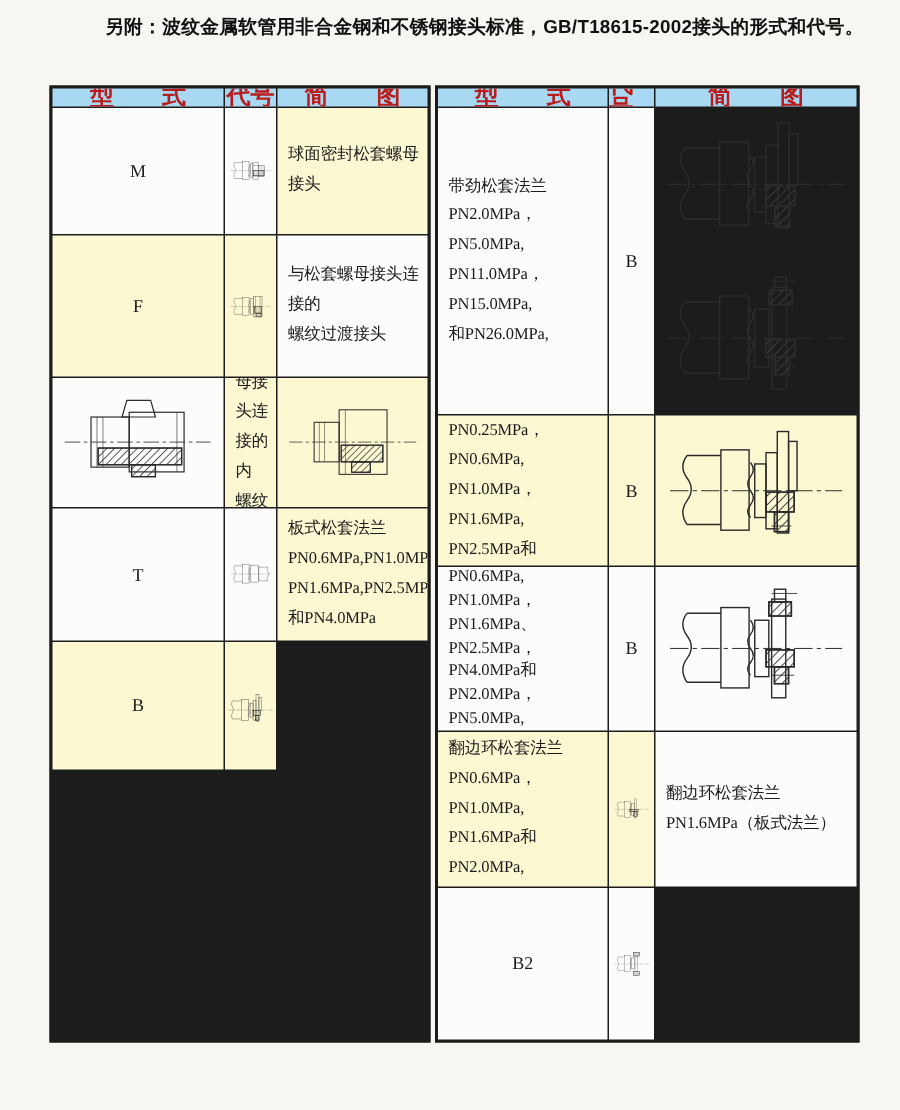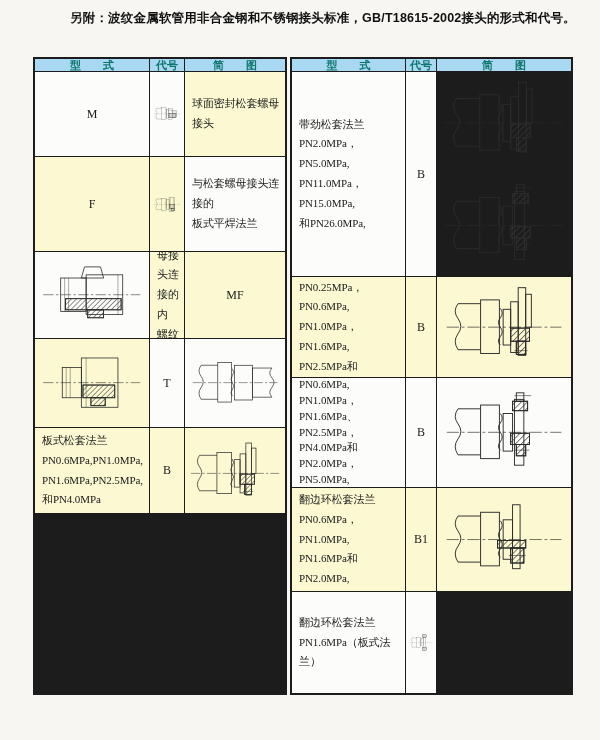--- a/index.html
+++ b/index.html
@@ -23,21 +23,21 @@
     border:2px solid #1c1c1c;box-sizing:border-box;
   }
   #ltable{left:33px;width:254px;height:638px;
     grid-template-columns:114px 34px 100px;
     grid-template-rows:12px 84px 94px 86px 88px 85px 179px;}
   #rtable{left:290px;width:283px;height:638px;
     grid-template-columns:113px 30px 134px;
     grid-template-rows:12px 204px 100px 109px 103px 101px;}
   .c{background:#fcfcfa;overflow:hidden;display:flex;align-items:center;box-sizing:border-box;}
   .hdr{background:#a9d9f2;justify-content:center;
-    font-size:11px;font-weight:bold;color:#0f766e;line-height:1;}
+    font-size:16px;font-weight:bold;color:#b91c1c;line-height:1;}
   .yellow{background:#fbf8d2;}
   .type{padding:3px 4px 3px 7px;font-size:11px;line-height:1.8;
     white-space:pre-line;text-align:left;letter-spacing:-0.1px;}
   .tight{line-height:1.45;}
   .code{justify-content:center;font-size:12px;}
   .sketch{justify-content:center;padding:2px;}
   .split{display:grid;gap:1px;background:#1c1c1c;width:100%;height:100%;}
   .split>div{display:flex;align-items:center;justify-content:center;}
   .split-l{grid-template-rows:90px 88px;}
   .split-r{grid-template-rows:102px 101px;}
@@ -107,21 +107,21 @@
             <rect x="76" y="45" width="22" height="20"></rect>
             <rect x="84" y="65" width="14" height="10" fill="url(#hatch)"></rect>
             <rect x="84" y="65" width="14" height="10"></rect>
             <line x1="4" y1="45" x2="126" y2="45" stroke-dasharray="13 3 3 3" stroke-width="0.7"></line>
           </g>
         </svg>
       </div>
   </div>
 
   <div class="c type">与松套螺母接头连接的
-板式平焊法兰</div>
+螺纹过渡接头</div>
   <div class="c sketch">
     <div class="diag">
         <svg viewBox="0 0 130 90" preserveAspectRatio="xMidYMid meet">
           <g stroke="#2b2b2b" fill="none" stroke-width="1">
             <rect x="26" y="24" width="32" height="42"></rect>
             <line x1="31" y1="24" x2="31" y2="66" stroke-width="0.5"></line>
             <line x1="36" y1="24" x2="36" y2="66" stroke-width="0.5"></line>
             <path d="M52 24 L56 10 L76 10 L80 24 Z"></path>
             <rect x="58" y="20" width="46" height="50"></rect>
             <line x1="98" y1="20" x2="98" y2="70" stroke-width="0.5"></line>
@@ -130,21 +130,20 @@
             <rect x="60" y="64" width="20" height="10" fill="url(#hatch)"></rect>
             <rect x="60" y="64" width="20" height="10"></rect>
             <line x1="4" y1="45" x2="126" y2="45" stroke-dasharray="13 3 3 3" stroke-width="0.7"></line>
           </g>
         </svg>
       </div>
   </div>
 
   <div class="c type yellow">与松套螺母接头连接的内
 螺纹过渡接头</div>
-  <div class="c code yellow">MF</div>
   <div class="c sketch yellow">
     <div class="diag">
         <svg viewBox="0 0 130 90" preserveAspectRatio="xMidYMid meet">
           <g stroke="#2b2b2b" fill="none" stroke-width="1">
             <rect x="28" y="26" width="24" height="38"></rect>
             <line x1="33" y1="26" x2="33" y2="64" stroke-width="0.5"></line>
             <line x1="38" y1="26" x2="38" y2="64" stroke-width="0.5"></line>
             <rect x="52" y="14" width="46" height="62"></rect>
             <line x1="58" y1="14" x2="58" y2="76" stroke-width="0.5"></line>
             <rect x="54" y="48" width="40" height="16" fill="url(#hatch)"></rect>
@@ -358,21 +357,20 @@
             <line x1="76" y1="64" x2="92" y2="64" stroke-width="0.6"></line>
             <line x1="4" y1="45" x2="126" y2="45" stroke-dasharray="13 3 3 3" stroke-width="0.7"></line>
           </g>
         </svg>
       </div>
   </div>
 
   <div class="c type yellow">翻边环松套法兰
 PN0.6MPa，PN1.0MPa,
 PN1.6MPa和PN2.0MPa,</div>
-  <div class="c code yellow">B1</div>
   <div class="c sketch yellow">
     <div class="diag">
         <svg viewBox="0 0 130 90" preserveAspectRatio="xMidYMid meet">
           <g stroke="#2b2b2b" fill="none" stroke-width="1">
             <path d="M16 20 q-6 8 0 16 q6 8 0 16 q-6 8 0 17"></path>
             <line x1="16" y1="20" x2="40" y2="20"></line>
             <line x1="16" y1="69" x2="40" y2="69"></line>
             <rect x="40" y="16" width="20" height="57"></rect>
             <path d="M61 25 q4 5 0 10 q-4 5 0 10 q4 5 0 10 q-4 5 0 9"></path>
             <rect x="64" y="24" width="10" height="42"></rect>
@@ -383,20 +381,21 @@
             <rect x="72" y="54" width="14" height="16"></rect>
             <line x1="70" y1="62" x2="88" y2="62" stroke-width="0.6"></line>
             <line x1="4" y1="45" x2="126" y2="45" stroke-dasharray="13 3 3 3" stroke-width="0.7"></line>
           </g>
         </svg>
       </div>
   </div>
 
   <div class="c type">翻边环松套法兰
 PN1.6MPa（板式法兰）</div>
+  <div class="c code">B2</div>
   <div class="c sketch">
     <div class="diag">
         <svg viewBox="0 0 130 90" preserveAspectRatio="xMidYMid meet">
           <g stroke="#2b2b2b" fill="none" stroke-width="1">
             <path d="M16 20 q-6 8 0 16 q6 8 0 16 q-6 8 0 17"></path>
             <line x1="16" y1="20" x2="40" y2="20"></line>
             <line x1="16" y1="69" x2="40" y2="69"></line>
             <rect x="40" y="16" width="20" height="57"></rect>
             <path d="M61 25 q4 5 0 10 q-4 5 0 10 q4 5 0 10 q-4 5 0 9"></path>
             <rect x="64" y="24" width="12" height="38"></rect>

